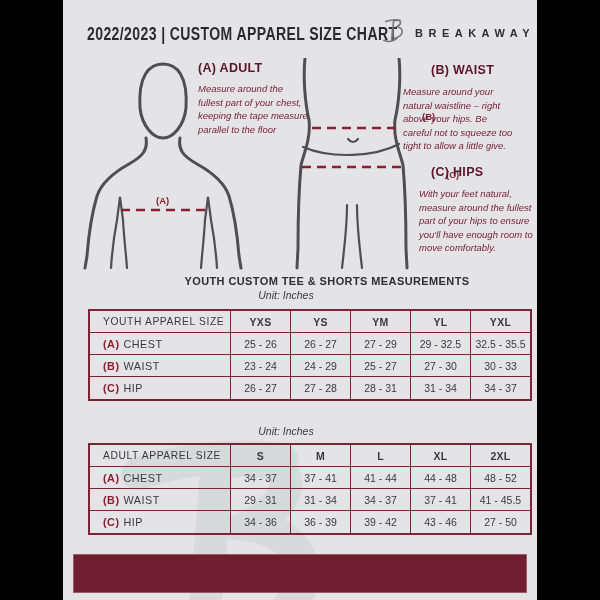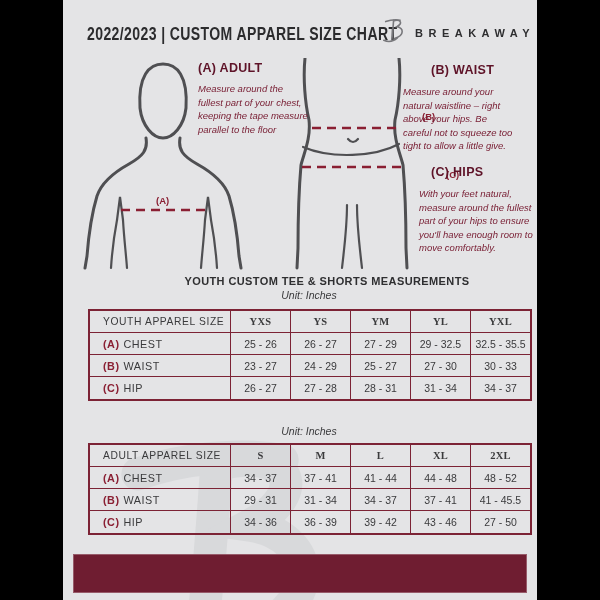--- a/index.html
+++ b/index.html
@@ -36,30 +36,30 @@
   .mk-a{left:93px;top:195px;} .mk-b{left:359px;top:111px;} .mk-c{left:383px;top:169px;}
 
   .fig{position:absolute;}
   .fig path,.fig line,.fig ellipse{fill:none;stroke:var(--figure);stroke-width:3;stroke-linecap:round;}
   .fig .dash{stroke:var(--dash);stroke-width:2.6;stroke-dasharray:9 6;stroke-linecap:butt;}
   .fig .thin{stroke-width:2.2;}
 
   
   .sec-title{position:absolute;left:0;width:528px;text-align:center;font-size:11px;font-weight:bold;
     color:#2f2f31;letter-spacing:.4px;}
-  .sec-unit{position:absolute;left:0;width:446px;text-align:center;font-size:10.5px;font-style:italic;color:#3a3a3c;margin-left:23px;}
+  .sec-unit{position:absolute;left:0;width:446px;text-align:center;font-size:10.5px;font-style:italic;color:#3a3a3c;}
 
   
   .st{position:absolute;left:25px;width:440px;display:grid;grid-template-columns:140px repeat(5,60px);
       border:2px solid var(--line);box-sizing:content-box;z-index:2;}
   .st .cell{height:22px;box-sizing:border-box;border-bottom:1.5px solid var(--line);
       display:flex;align-items:center;justify-content:center;font-size:10.5px;color:#3a3a3c;}
   .st .cell:nth-last-child(-n+6){border-bottom:none;}
   .st .v{border-left:1.5px solid var(--line);}
-  .st .hcell{font-weight:bold;letter-spacing:.3px;font-family:Liberation Serif, serif;}
+  .st .hcell{font-weight:bold;letter-spacing:.3px;}
   .st .lcell{justify-content:flex-start;padding-left:13px;letter-spacing:.5px;font-size:10.8px;}
   .st .hl{font-weight:normal;font-size:10.3px;letter-spacing:.6px;}
   .st .pfx{color:var(--dash);font-weight:bold;margin-right:4px;}
 
   .watermark{position:absolute;left:28px;top:408px;width:280px;height:300px;z-index:1;}
   .watermark path{fill:none;stroke:#d8d9db;stroke-width:7;stroke-linecap:round;}
 
   .footer-bar{position:absolute;left:10px;top:554px;width:454px;height:39px;background:var(--maroon);
     border:1px solid rgba(255,255,255,.28);box-sizing:border-box;z-index:3;}
 
@@ -139,21 +139,21 @@
     <div class="cell v">25 - 26</div>
     <div class="cell v">26 - 27</div>
     <div class="cell v">27 - 29</div>
     <div class="cell v">29 - 32.5</div>
     <div class="cell v">32.5 - 35.5</div>
 
     <div class="cell lcell">
         <span class="pfx">(B)</span>
         <span>WAIST</span>
       </div>
-    <div class="cell v">23 - 27</div>
+    <div class="cell v">23 - 24</div>
     <div class="cell v">24 - 29</div>
     <div class="cell v">25 - 27</div>
     <div class="cell v">27 - 30</div>
     <div class="cell v">30 - 33</div>
 
     <div class="cell lcell">
         <span class="pfx">(C)</span>
         <span>HIP</span>
       </div>
     <div class="cell v">26 - 27</div>

